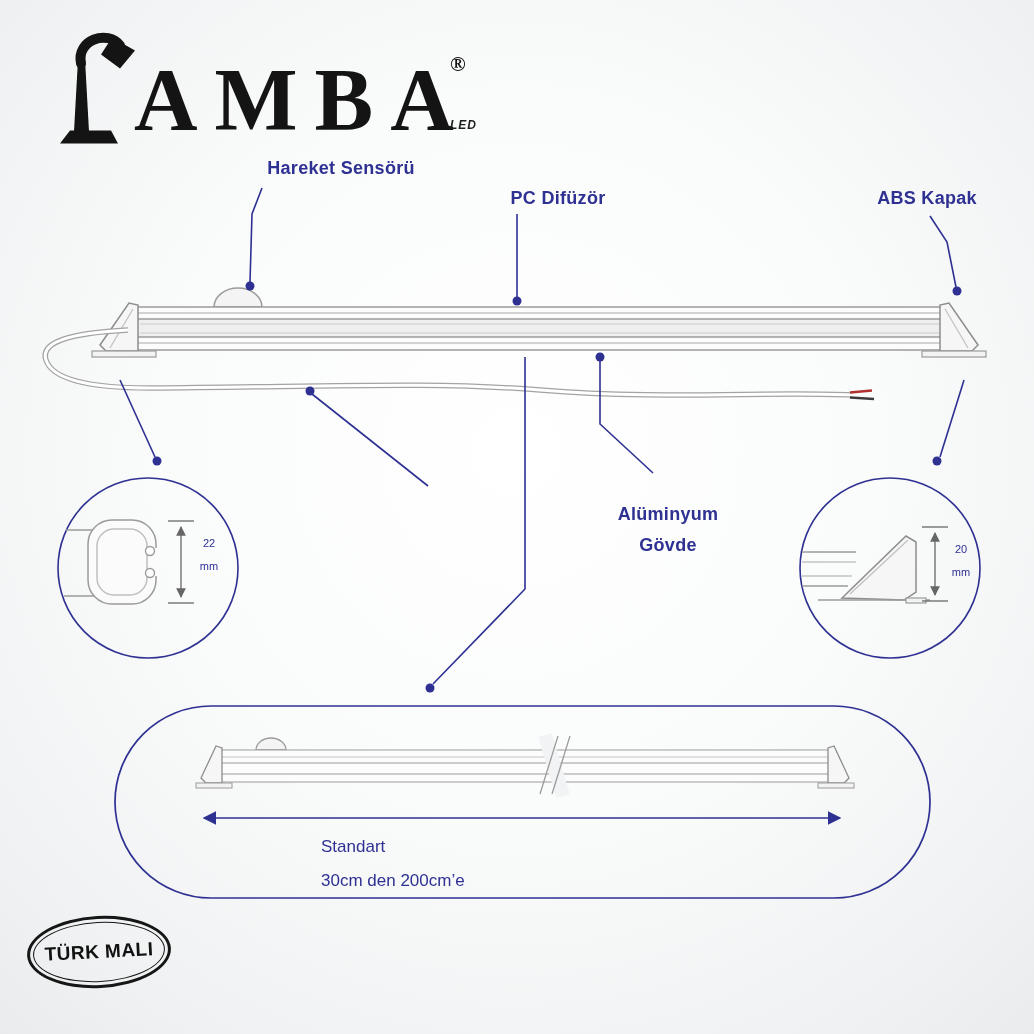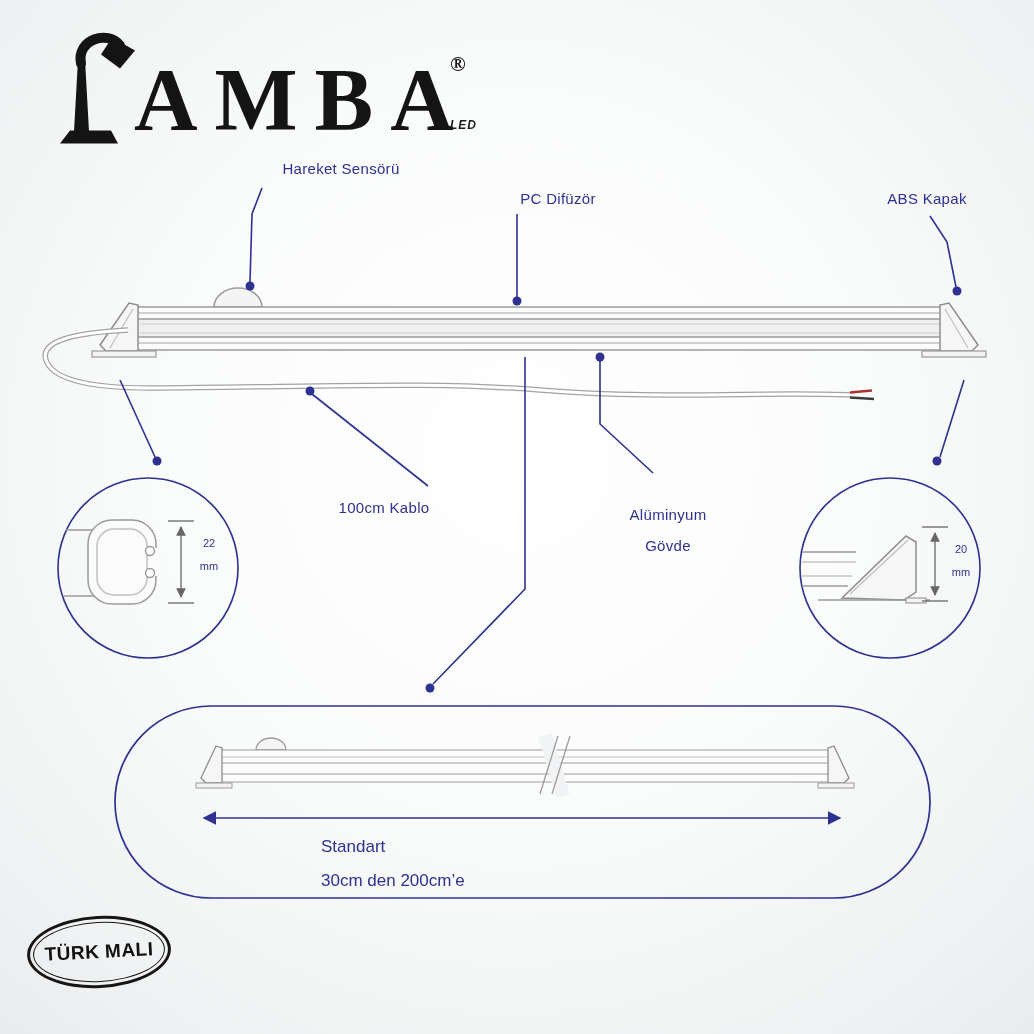--- a/index.html
+++ b/index.html
@@ -7,22 +7,22 @@
   body { font-family:"Liberation Sans", sans-serif; }
 
   .canvas {
     position:relative; width:1034px; height:1034px; overflow:hidden;
     background: radial-gradient(115% 115% at 50% 44%,
       #ffffff 0%, #fafbfb 30%, #f0f1f2 55%, #e3e4e6 78%, #d5d6d9 100%);
   }
   .art { position:absolute; inset:0; }
 
   .callout {
-    position:absolute; color:#2e3192; font-size:15px; letter-spacing:.3px;
-    text-align:center; line-height:31px; white-space:nowrap;
+    position:absolute; color:#2e3192; font-size:18px; letter-spacing:.3px;
+    text-align:center; line-height:31px; white-space:nowrap;font-weight:bold;
   }
   .dim {
     position:absolute; color:#2e3192; font-size:11px; line-height:23px;
     text-align:center;
   }
   .size-note {
     position:absolute; left:321px; top:830px; width:400px; text-align:left;
     color:#2e3192; font-size:17px; line-height:34px;
   }
 
@@ -201,21 +201,20 @@
       <polygon points="56,6 79,19 64,37 45,23" fill="#141414"></polygon>
     </svg>
     <div class="wordmark">AMBA</div>
     <div class="reg">®</div>
     <div class="led">LED</div>
   </div>
 
   <div class="callout" style="left:230px; top:153px; width:222px;">Hareket Sensörü</div>
   <div class="callout" style="left:846px; top:183px; width:162px;">ABS Kapak</div>
   <div class="callout" style="left:480px; top:183px; width:156px;">PC Difüzör</div>
-  <div class="callout" style="left:298px; top:492px; width:172px;">100cm Kablo</div>
   <div class="callout" style="left:588px; top:479px; width:160px;margin-top:20px;">
     <div>Alüminyum</div>
     <div>Gövde</div>
   </div>
 
   <div class="dim" style="left:190px; top:532px; width:38px;">
     <div>22</div>
     <div>mm</div>
   </div>
   <div class="dim" style="left:942px; top:538px; width:38px;">

